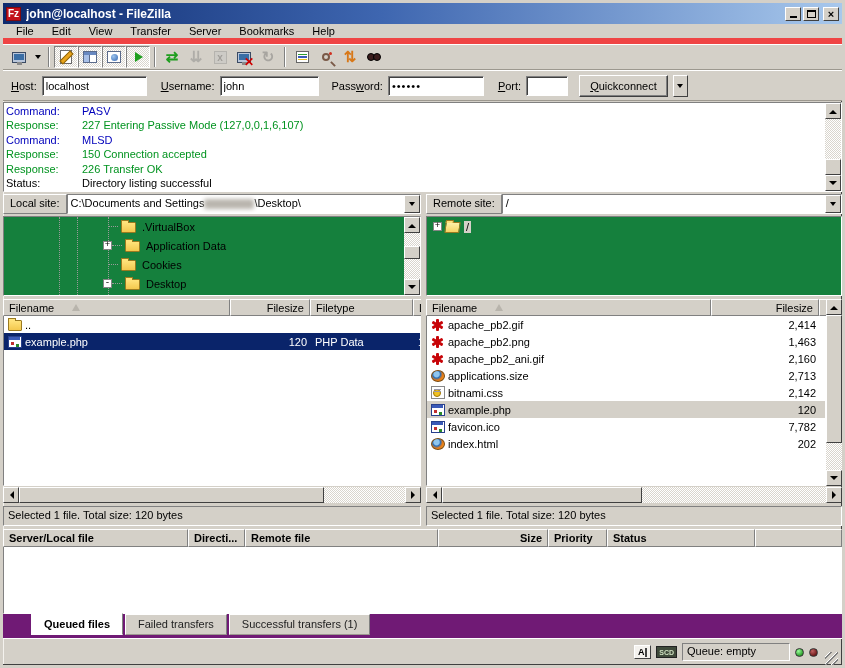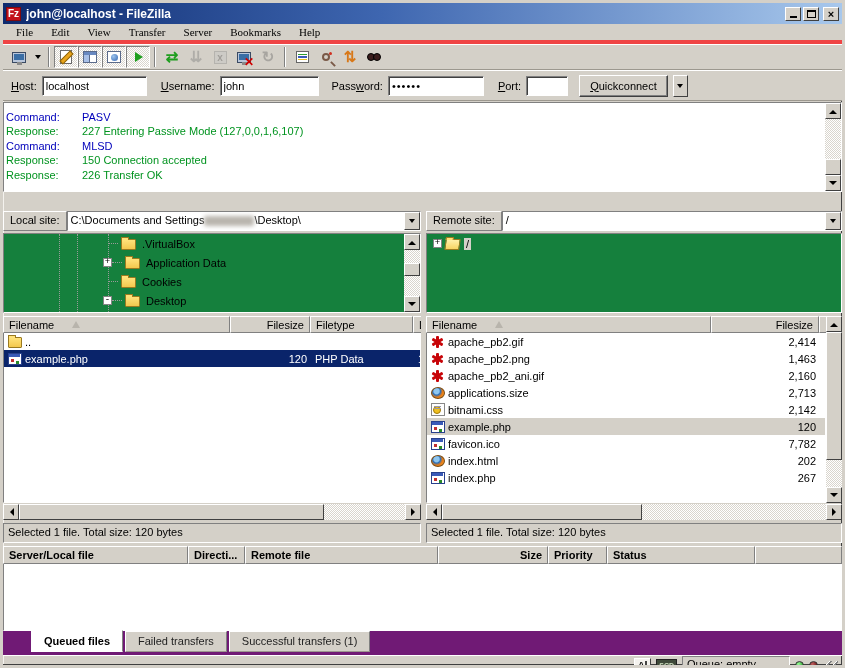--- a/index.html
+++ b/index.html
@@ -21,21 +21,21 @@
   .title-text { color:#fff; font-weight:bold; font-size:12px; margin-left:5px; flex:1;
                 white-space:nowrap; overflow:hidden; }
   .win-btns { display:flex; gap:2px; }
   .win-btn { width:16px; height:14px; display:flex; align-items:center; justify-content:center; cursor:default; }
   .glyph-min { width:7px; height:2px; background:#000; margin-top:7px; }
   .glyph-max { width:9px; height:8px; border:1px solid #000; border-top:2px solid #000; }
   .glyph-close { font-size:11px; font-weight:bold; line-height:10px; }
 
   
   .menubar { height:20px; flex:0 0 20px; display:flex; align-items:center; padding-left:4px;
-             border-bottom:4px solid #ef4444; background:#d4d0c8;font-family:Liberation Serif, serif; }
+             border-bottom:6px solid #ef4444; background:#d4d0c8; }
   .menu-item { padding:3px 9px; }
 
   
   .toolbar { height:26px; flex:0 0 26px; display:flex; align-items:center; padding-left:4px;
              border-top:1px solid #fff; border-bottom:1px solid #9c988f; background:#d4d0c8; }
   .tb-sep { width:2px; height:20px; border-left:1px solid #808080; border-right:1px solid #fff; margin:0 4px; }
   .tb-btn { width:24px; height:22px; display:flex; align-items:center; justify-content:center;
             border:1px solid transparent; position:relative; }
   .tb-btn.pressed { border-color:#808080 #fff #fff #808080;
                     background: repeating-conic-gradient(#fff 0% 25%, #d9d5cd 25% 50%) 0 0 / 2px 2px; }
@@ -86,42 +86,42 @@
   .qc-port { width:42px;  margin-right:6px; }
   .qc-btn { height:22px; padding:0 10px; display:flex; align-items:center;
             border:1px solid; border-color:#fff #404040 #404040 #fff; box-shadow: inset -1px -1px 0 #808080;
             background:#d4d0c8; font-size:11px; }
   .qc-btn .u { text-decoration:underline; }
   .qc-drop { width:15px; height:22px; display:flex; align-items:center; justify-content:center;
              border:1px solid; border-color:#fff #404040 #404040 #fff; background:#d4d0c8; }
 
   
   .log-wrap { flex:0 0 90px; margin:1px 0 0 0; display:flex; border:1px solid; border-color:#808080 #fff #fff #808080; background:#fff; }
-  .log-lines { flex:1; padding:7px 2px; overflow:hidden; }
+  .log-lines { flex:1; padding:1px 2px; overflow:hidden; }
   .log-line { height:14.4px; line-height:14.4px; white-space:nowrap; }
   .log-label { display:inline-block; width:76px; }
   .log-line.cmd  { color:#0000bb; }
   .log-line.resp { color:#00931f; }
   .log-line.stat { color:#000; }
 
   
   .vsb { width:16px; flex:0 0 16px; display:flex; flex-direction:column;
          background: repeating-conic-gradient(#fff 0% 25%, #d9d5cd 25% 50%) 0 0 / 2px 2px; }
   .hsb { height:16px; display:flex; align-items:stretch;
          background: repeating-conic-gradient(#fff 0% 25%, #d9d5cd 25% 50%) 0 0 / 2px 2px; }
   .sb-btn { width:16px; height:16px; flex:0 0 16px; display:flex; align-items:center; justify-content:center;
             border:1px solid; border-color:#fff #404040 #404040 #fff; background:#d4d0c8; }
   .sb-thumb { background:#d4d0c8; border:1px solid; border-color:#fff #404040 #404040 #fff; }
   .t-up { width:0;height:0;border:4px solid transparent;border-bottom:4px solid #000;margin-top:-3px; }
   .t-dn { width:0;height:0;border:4px solid transparent;border-top:4px solid #000;margin-bottom:-3px; }
   .t-lf { width:0;height:0;border:4px solid transparent;border-right:4px solid #000;margin-left:-3px; }
   .t-rt { width:0;height:0;border:4px solid transparent;border-left:4px solid #000;margin-right:-3px; }
 
   
-  .panes { flex:0 0 332px; display:flex; margin-top:19px; }
+  .panes { flex:0 0 332px; display:flex; margin-top:2px; }
   .pane { display:flex; flex-direction:column; overflow:hidden; }
   .pane.local { width:418px; flex:0 0 418px; }
   .pane.remote { flex:1; }
   .v-splitter { width:5px; flex:0 0 5px; }
 
   .site-row { height:20px; flex:0 0 20px; display:flex; margin-bottom:2px; }
   .site-label { padding:2px 6px; border:1px solid; border-color:#fff #808080 #808080 #fff; background:#d4d0c8; white-space:nowrap; }
   .site-combo { flex:1; display:flex; border:1px solid; border-color:#808080 #fff #fff #808080; background:#fff; }
   .site-text { flex:1; padding:2px 3px; white-space:nowrap; overflow:hidden; }
   .combo-btn { width:16px; display:flex; align-items:center; justify-content:center;
@@ -321,20 +321,21 @@
       </span>
   </div>
 
   <div class="log-wrap">
     <div class="log-lines">
       <div class="log-line cmd"><span class="log-label">Command:</span><span>PASV</span></div>
       <div class="log-line resp"><span class="log-label">Response:</span><span>227 Entering Passive Mode (127,0,0,1,6,107)</span></div>
       <div class="log-line cmd"><span class="log-label">Command:</span><span>MLSD</span></div>
       <div class="log-line resp"><span class="log-label">Response:</span><span>150 Connection accepted</span></div>
       <div class="log-line resp"><span class="log-label">Response:</span><span>226 Transfer OK</span></div>
+      <div class="log-line stat"><span class="log-label">Status:</span><span>Directory listing successful</span></div>
     </div>
     <div class="vsb">
       <span class="sb-btn">
           <span class="t-up"></span>
         </span>
       <span style="flex:1"></span>
       <span class="sb-thumb" style="height:16px"></span>
       <span class="sb-btn">
           <span class="t-dn"></span>
         </span>
@@ -540,28 +541,20 @@
                 </span>
               <span class="fcell num">7,782</span>
                 <span></span>
             </div>
             <div class="frow grid2">
               <span class="fcell fname">
                   <span class="fi fi-firefox"></span>
                   <span>index.html</span>
                 </span>
               <span class="fcell num">202</span>
-                <span></span>
-            </div>
-            <div class="frow grid2">
-              <span class="fcell fname">
-                  <span class="fi fi-php"></span>
-                  <span>index.php</span>
-                </span>
-              <span class="fcell num">267</span>
                 <span></span>
             </div>
           </div>
         </div>
         <div class="vsb">
           <span class="sb-btn">
               <span class="t-up"></span>
             </span>
           <span class="sb-thumb" style="height:128px"></span>
           <span style="flex:1"></span>

